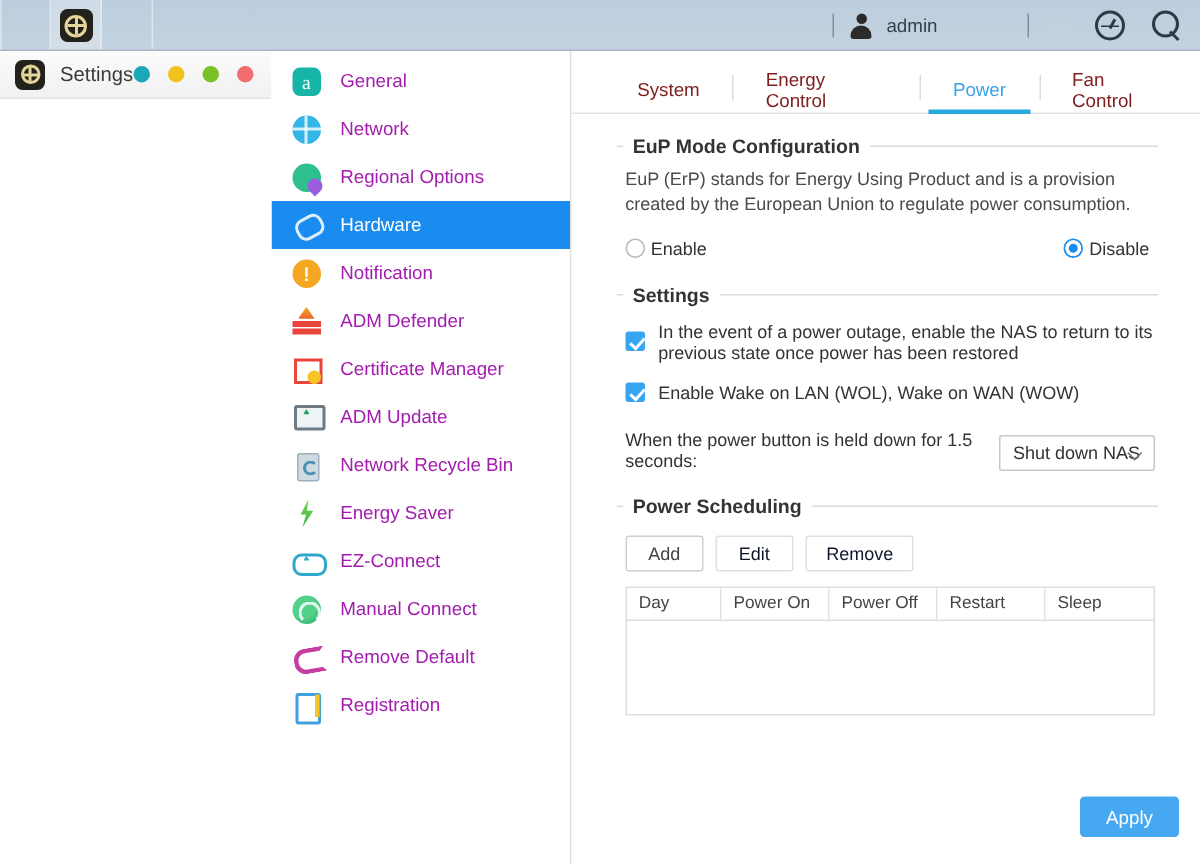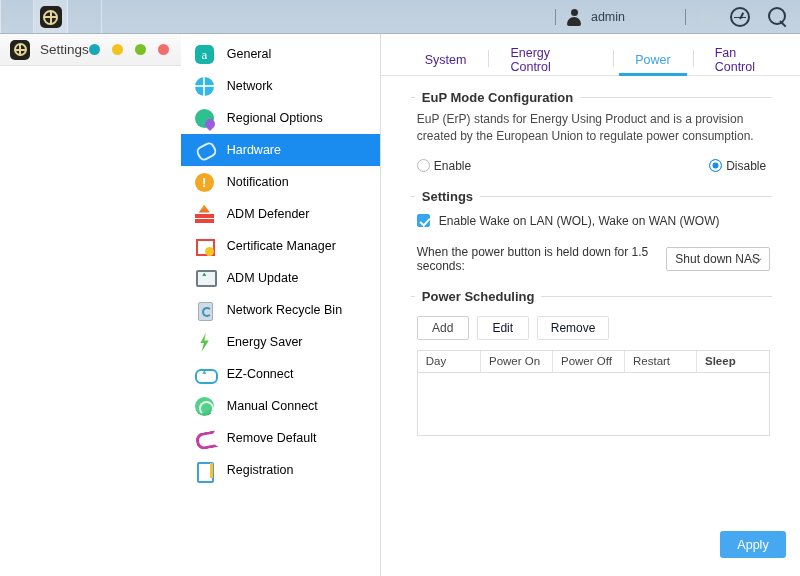--- a/index.html
+++ b/index.html
@@ -136,21 +136,21 @@
     background: #ffffff;
     border-right: 1px solid #dcdcdc;
     padding-top: 4px;
     overflow: hidden;
   }
   .side-item {
     height: 32px; display: flex; align-items: center;
     padding-left: 14px; gap: 13px; cursor: default;
   }
   .side-item.active { background: #1a8cf0; }
-  .side-label { font-size: 12.5px; color: #000000; white-space: nowrap; }
+  .side-label { font-size: 12.5px; color: #a21caf; white-space: nowrap; }
   .side-item.active .side-label { color: #ffffff; }
   .side-ico { width: 19px; height: 19px; flex: 0 0 19px; position: relative; }
 
   
   .ico-general { border-radius: 5px; background: #16b5a8; }
   .ico-general::after {
     content: "a"; position: absolute; inset: 0;
     color: #fff; font-size: 13px; line-height: 19px; text-align: center;
     font-family: "Liberation Serif", serif;
   }
@@ -267,21 +267,21 @@
     position: relative;
   }
   #tabbar {
     height: 32px; flex: 0 0 32px; margin-top: 10px;
     display: flex; align-items: stretch;
     border-bottom: 1px solid #e3e3e3;
     padding-left: 22px;
   }
   .tab {
     position: relative; display: flex; align-items: center;
-    padding: 0 22px; font-size: 12.5px; color: #4c1d95; cursor: default;
+    padding: 0 22px; font-size: 12.5px; color: #7f1d1d; cursor: default;
   }
   .tab + .tab::before {
     content: ""; position: absolute; left: 0; top: 6px;
     width: 1px; height: 17px; background: #dcdcdc;
   }
   .tab.active { color: #3aa3e8; }
   .tab.active::after {
     content: ""; position: absolute; left: 6px; right: 6px; bottom: -1px;
     height: 3px; background: #29a8e0;
   }
@@ -319,21 +319,21 @@
     position: relative;
   }
   .checkbox.checked { background: #35a6ef; border-color: #35a6ef; }
   .checkbox.checked::after {
     content: ""; position: absolute; left: 4px; top: 1px;
     width: 4px; height: 8px; border: solid #fff;
     border-width: 0 2px 2px 0; transform: rotate(42deg);
   }
   .check-label { font-size: 12px; color: #333; }
 
-  .power-btn-row { display: flex; align-items: center; gap: 12px; margin-top: 17px; }
+  .power-btn-row { display: flex; align-items: flex-end; gap: 12px; margin-top: 17px; }
   .pb-label { font-size: 12px; color: #333; }
   .select {
     width: 120px; height: 24px; border: 1px solid #c8c8c8; background: #fff;
     border-radius: 2px; display: flex; align-items: center;
     padding: 0 8px; font-size: 12px; color: #333; position: relative;
   }
   .select .caret {
     position: absolute; right: 9px; top: 9px;
     width: 7px; height: 7px; border: solid #777;
     border-width: 0 1.5px 1.5px 0; transform: rotate(45deg) translate(-1px,-1px);
@@ -350,21 +350,21 @@
 
   .table-wrap {
     border: 1px solid #dedede; background: #fff;
     height: 86px; display: flex; flex-direction: column;
   }
   .thead { display: flex; height: 22px; border-bottom: 1px solid #dedede; }
   .th {
     font-size: 11.5px; color: #444; display: flex; align-items: center;
     padding-left: 8px; border-right: 1px solid #e4e4e4;
   }
-  .th:last-child { border-right: none; font-weight: bold; }
+  .th:last-child { border-right: none; }
   .th.c0 { flex: 1 1 auto; }
   .th.c1, .th.c2, .th.c3, .th.c4 { flex: 0 0 72px; }
   .tbody { flex: 1; }
 
   #footer {
     position: absolute; right: 14px; bottom: 18px;
   }
   #apply-button {
     width: 66px; height: 27px; border-radius: 3px;
     background: #45a8f0; color: #fff; border: none;
@@ -505,20 +505,24 @@
                 <span class="radio checked"></span>
                 <span>Disable</span>
               </label>
             </div>
           </div>
         </fieldset>
 
         <fieldset class="section">
           <legend>Settings</legend>
           <div class="section-inner" style="padding-top:10px">
+            <div class="check-row">
+              <span class="checkbox checked"></span>
+              <span class="check-label">In the event of a power outage, enable the NAS to return to its previous state once power has been restored</span>
+            </div>
             <div class="check-row">
               <span class="checkbox checked"></span>
               <span class="check-label">Enable Wake on LAN (WOL), Wake on WAN (WOW)</span>
             </div>
             <div class="power-btn-row">
               <span class="pb-label">When the power button is held down for 1.5 seconds:</span>
               <div class="select">
                 <span>Shut down NAS</span>
                 <span class="caret"></span>
               </div>

